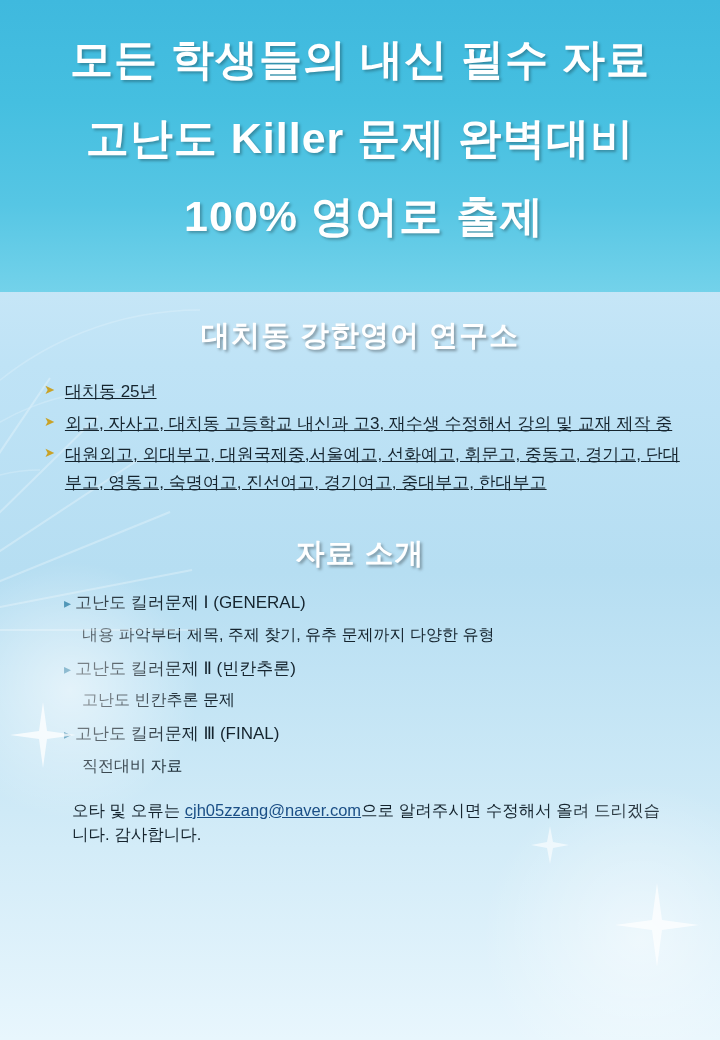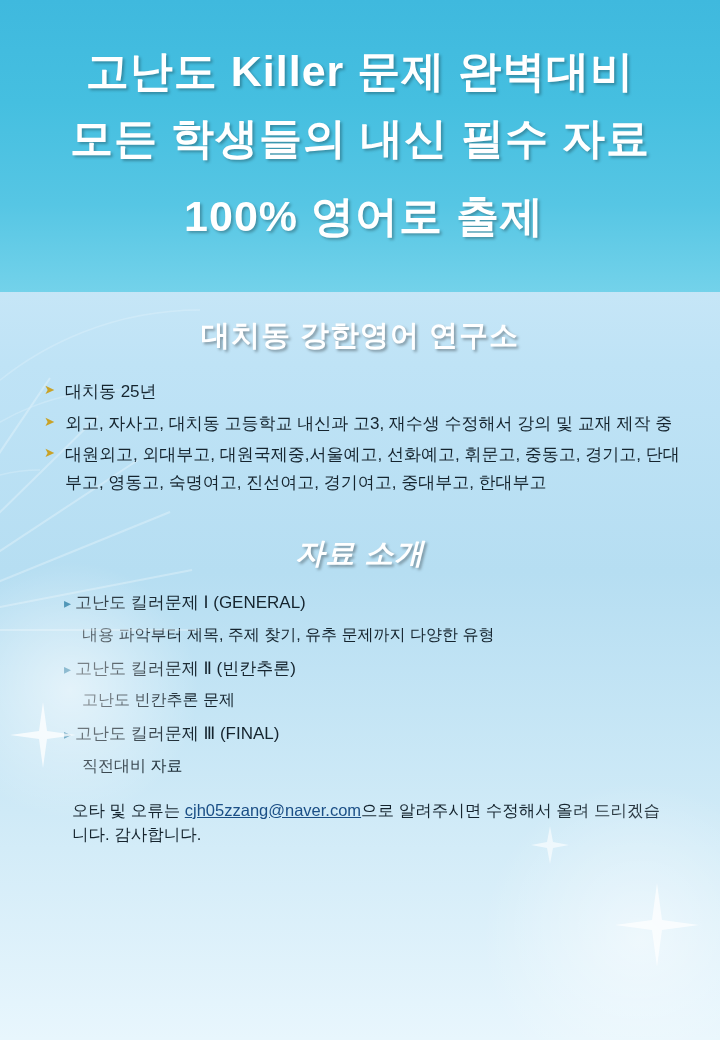--- a/index.html
+++ b/index.html
@@ -79,21 +79,21 @@
   
   .section-title {
     text-align: center;
     color: #ffffff;
     font-weight: bold;
     font-size: 29px;
     text-shadow: 2px 2px 3px rgba(0,0,0,0.35);
     letter-spacing: 1px;
   }
   #org-title { margin-top: 24px; }
-  #material-title { margin-top: 38px; font-style: italic; }
+  #material-title { margin-top: 38px; }
 
   
   .org-list {
     margin: 22px 0 0 0;
     padding: 0 40px 0 44px;
     list-style: none;
   }
   .org-item {
     position: relative;
     display: flex;
@@ -103,21 +103,21 @@
     line-height: 1.62;
     margin-bottom: 4px;
   }
   .org-bullet {
     flex: 0 0 auto;
     color: #c9a227;
     font-size: 13px;
     line-height: 1.8;
     margin-right: 10px;
   }
-  .org-text { flex: 1 1 auto; }
+  .org-text { flex: 1 1 auto; text-decoration: underline; }
 
   .mat-list {
     margin: 16px 0 0 0;
     padding: 0 34px 0 64px;
     list-style: none;
   }
   .mat-entry { margin-bottom: 9px; }
   .mat-head {
     display: flex;
     align-items: baseline;
@@ -180,22 +180,22 @@
     <path d="M35 2 L39 31 L68 35 L39 39 L35 68 L31 39 L2 35 L31 31 Z" fill="#ffffff" opacity="0.75"></path>
   </svg>
   <svg class="sparkle" style="right:18px; bottom:70px;" width="90" height="90" viewBox="0 0 90 90" aria-hidden="true">
     <path d="M45 3 L50 40 L87 45 L50 50 L45 87 L40 50 L3 45 L40 40 Z" fill="#ffffff" opacity="0.7"></path>
   </svg>
   <svg class="sparkle" style="right:150px; bottom:175px;" width="40" height="40" viewBox="0 0 40 40" aria-hidden="true">
     <path d="M20 1 L23 17 L39 20 L23 23 L20 39 L17 23 L1 20 L17 17 Z" fill="#ffffff" opacity="0.6"></path>
   </svg>
 
   <div class="banner">
+    <div class="banner-line l1">모든 학생들의 내신 필수 자료</div>
     <div class="banner-line l2">고난도 Killer 문제 완벽대비</div>
-    <div class="banner-line l1">모든 학생들의 내신 필수 자료</div>
     <div class="banner-line l3">100% 영어로 출제</div>
   </div>
 
   <div id="org-title" class="section-title">대치동 강한영어 연구소</div>
 
   <ul class="org-list">
     <li class="org-item">
       <span class="org-bullet">➤</span>
       <span class="org-text">대치동 25년</span>
     </li>

